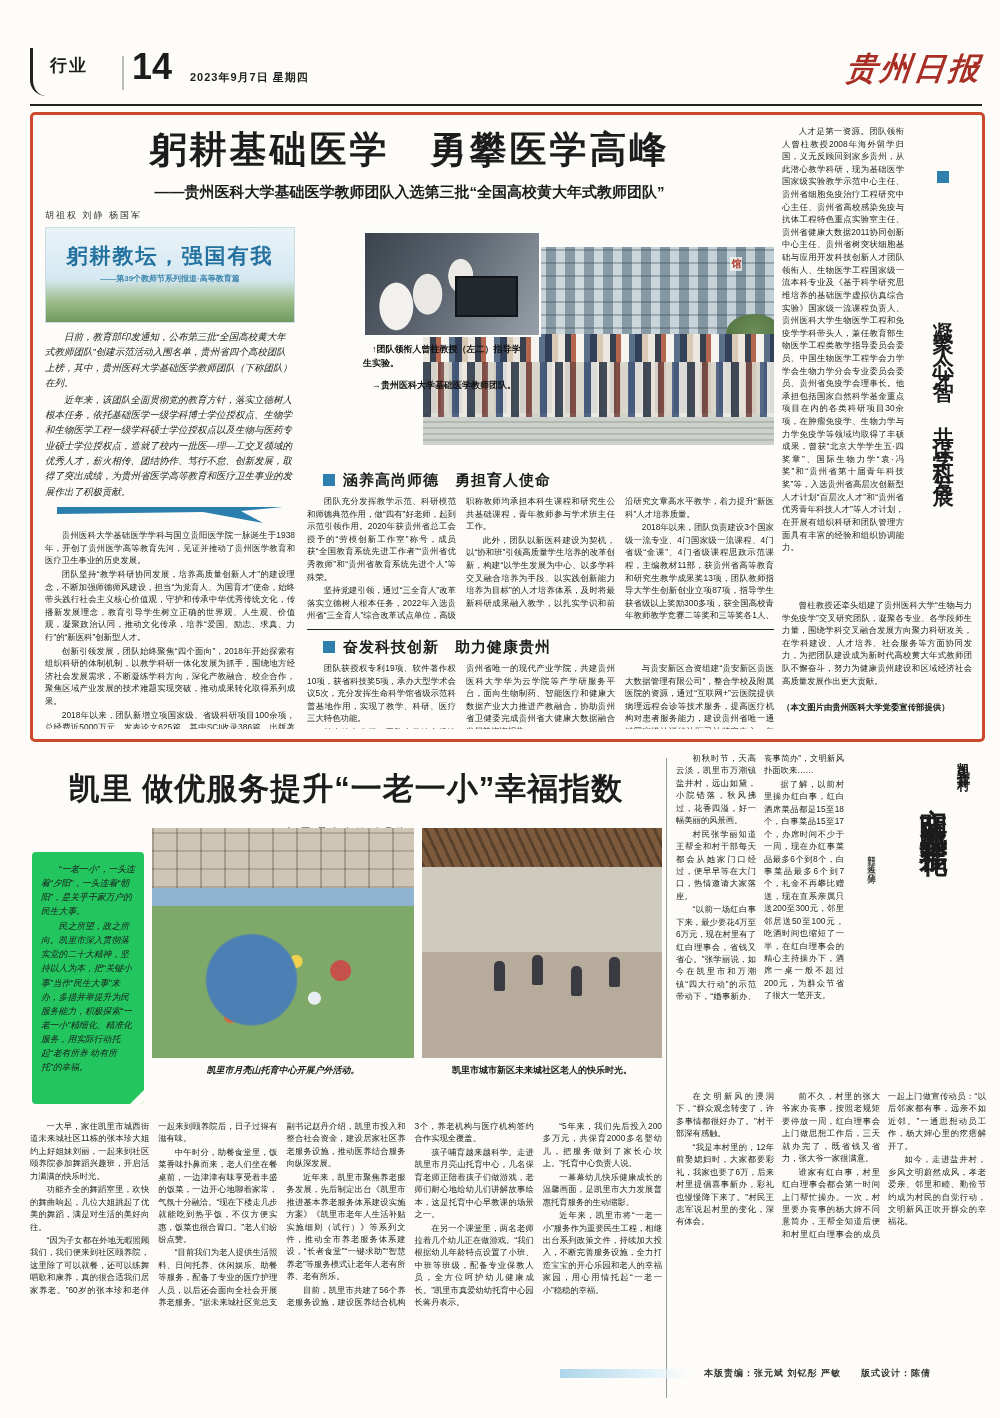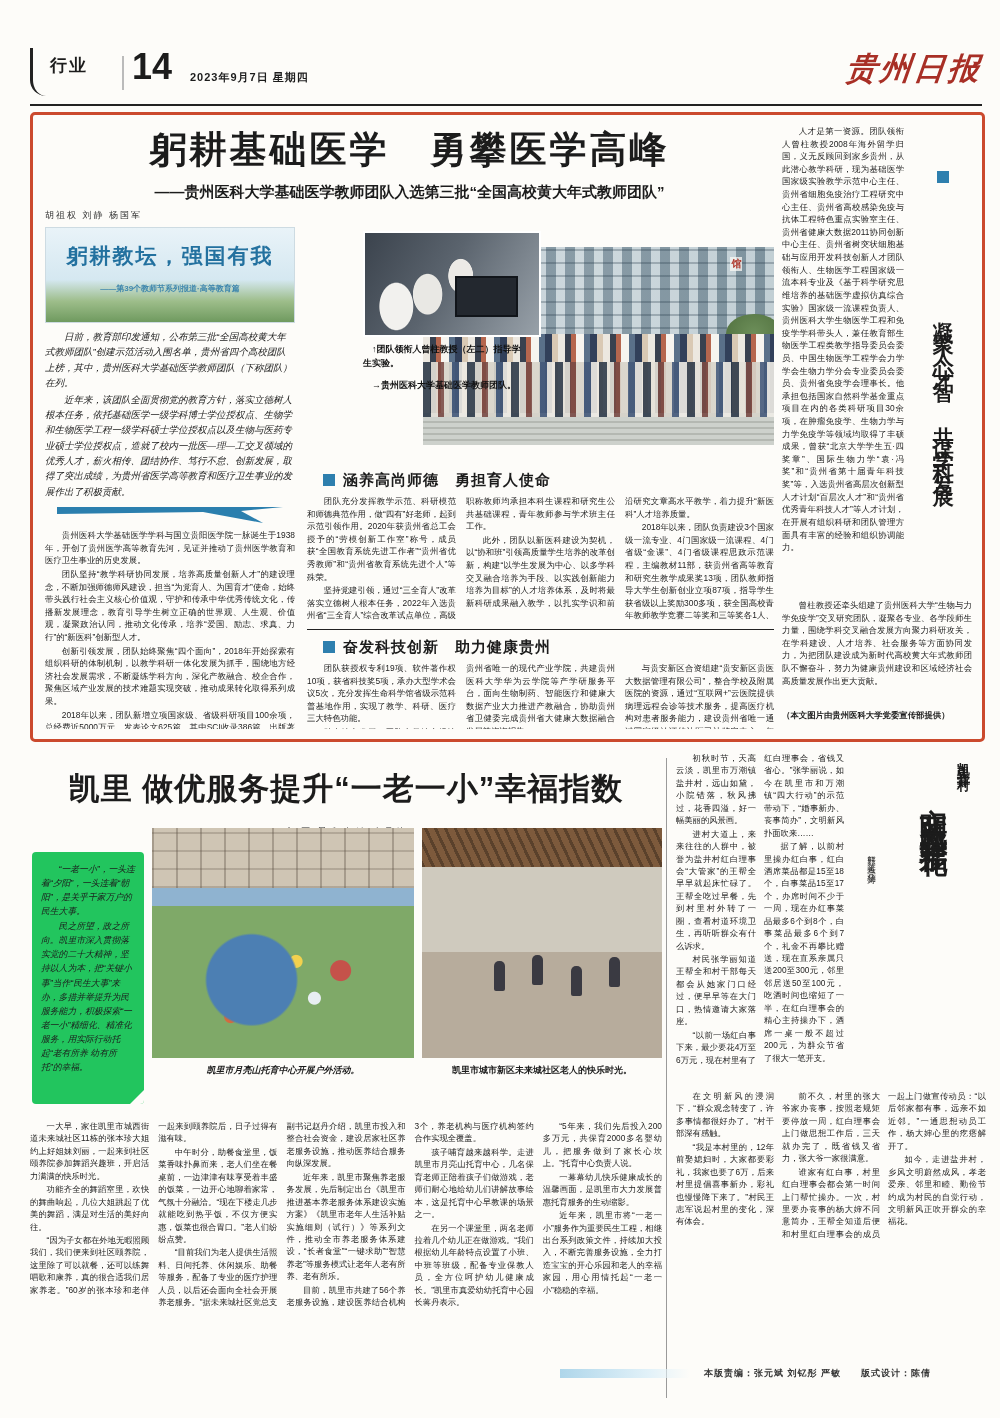--- a/index.html
+++ b/index.html
@@ -21,21 +21,21 @@
   
   .a1{position:absolute;left:30px;top:112px;width:949px;height:624px;border:3px solid #cb4a2e;border-radius:5px;background:#fdfcf9;}
   .a1-main{position:absolute;left:12px;top:8px;right:208px;bottom:10px;}
   .a1 h1{margin:2px 0 0;text-align:center;font-size:37px;letter-spacing:3px;font-weight:bold;}
   .a1 h2{margin:8px 0 0;text-align:center;font-size:15px;font-weight:bold;}
   .a1 .byline{margin:7px 0 0;text-align:left;font-size:9px;color:#333;letter-spacing:2px;}
   .a1-left{position:absolute;left:0;top:104px;width:250px;bottom:0;overflow:hidden;}
   .banner{position:relative;height:94px;border:1px solid #cddbe2;background:
       linear-gradient(180deg,#e9f3f8 0%,#d5e8f1 55%,#9dbd8a 78%,#6f9a5f 100%);text-align:center;overflow:hidden;}
   .banner-t{margin-top:14px;font-family:"Liberation Serif",serif;font-weight:bold;font-size:21px;color:#23719f;letter-spacing:2px;}
-  .banner-s{margin-top:13px;font-size:8px;color:#3f87ad;font-weight:bold;}
+  .banner-s{margin-top:3px;font-size:8px;color:#3f87ad;font-weight:bold;}
   .intro{margin-top:6px;font-style:italic;font-size:9.5px;line-height:1.62;color:#222;}
   .swoosh{display:block;margin:4px auto 4px;}
   .a1-left .body, .a1-mid .cols, .a1-right{font-size:8.4px;line-height:1.5;text-align:justify;}
   .a1-left .body{overflow:hidden;}
   .a1-mid{position:absolute;left:262px;right:0;top:104px;bottom:0;overflow:hidden;}
   .photos{position:relative;height:236px;}
   .ph-group{position:absolute;left:116px;top:20px;right:0;height:198px;background:#c3ccd1;overflow:hidden;}
   .ph-group .building{position:absolute;left:0;right:0;top:0;height:48%;
       background:
         repeating-linear-gradient(0deg,rgba(35,55,70,.28) 0 2px,transparent 2px 13px),
@@ -65,21 +65,21 @@
   .cols3{column-count:3;column-gap:10px;height:128px;overflow:hidden;}
   .cols3b{column-count:3;column-gap:10px;height:96px;overflow:hidden;}
   .mid-hr{border:none;border-top:1.5px solid #222;margin:6px 0 2px;}
   .a1-right{position:absolute;right:10px;top:10px;width:190px;bottom:10px;overflow:hidden;}
   .rc-top{position:relative;min-height:470px;}
   .rc-text1{width:122px;height:470px;overflow:hidden;}
   .rc-title{position:absolute;right:0;top:46px;height:420px;width:58px;text-align:center;}
   .rc-title .sq{display:block;margin:0 auto 10px;}
   .vtitle{writing-mode:vertical-rl;font-size:21px;font-weight:bold;letter-spacing:12px;line-height:1.25;height:400px;margin:0 auto;}
   .rc-text2{height:96px;overflow:hidden;margin-top:4px;}
-  .rc-note{margin-top:14px;font-size:8.4px;font-weight:bold;}
+  .rc-note{margin-top:6px;font-size:8.4px;font-weight:bold;}
 
   
   .a2{position:absolute;left:30px;top:752px;width:632px;height:650px;}
   .a2 h1{margin:16px;text-align:center;font-size:31px;font-weight:bold;letter-spacing:1px;}
   .a2 .byline{margin:10px 0 0;text-align:center;font-size:9.5px;color:#222;letter-spacing:2px;}
   .leadbox{position:absolute;left:2px;top:100px;width:112px;height:252px;background:#22c55e;border-radius:4px;
       padding:10px 9px;box-sizing:border-box;font-style:italic;font-size:8.8px;line-height:1.6;overflow:hidden;}
   .leadbox:after{content:"";position:absolute;right:-1px;bottom:-1px;border-style:solid;border-width:0 0 16px 16px;
       border-color:transparent transparent #fdfcf9 transparent;}
   .ph-kids{position:absolute;left:122px;top:76px;width:262px;height:230px;overflow:hidden;background:
@@ -256,21 +256,20 @@
         <p>近年来，凯里市将“一老一小”服务作为重要民生工程，相继出台系列政策文件，持续加大投入，不断完善服务设施，全力打造宝宝的开心乐园和老人的幸福家园，用心用情托起“一老一小”稳稳的幸福。</p>
       </div>
   </div>
 
   <div class="vdiv"></div>
 
   <div class="a3">
     <div class="a3-top">
       <div class="a3-cols">
           <p>初秋时节，天高云淡，凯里市万潮镇盐井村，远山如黛，小院错落，秋风拂过，花香四溢，好一幅美丽的风景画。</p>
-          <p>进村大道上，来来往往的人群中，被誉为盐井村红白理事会“大管家”的王帮全早早就起床忙碌了。王帮全吃过早餐，先到村里村外转了一圈，查看村道环境卫生，再听听群众有什么诉求。</p>
           <p>村民张学丽知道王帮全和村干部每天都会从她家门口经过，便早早等在大门口，热情邀请大家落座。</p>
           <p>“以前一场红白事下来，最少要花4万至6万元，现在村里有了红白理事会，省钱又省心。”张学丽说，如今在凯里市和万潮镇“四大行动”的示范带动下，“婚事新办、丧事简办”，文明新风扑面吹来……</p>
           <p>据了解，以前村里操办红白事，红白酒席菜品都是15至18个，白事菜品15至17个，办席时间不少于一周，现在办红事菜品最多6个到8个，白事菜品最多6个到7个，礼金不再攀比赠送，现在直系亲属只送200至300元，邻里邻居送50至100元，吃酒时间也缩短了一半，在红白理事会的精心主持操办下，酒席一桌一般不超过200元，为群众节省了很大一笔开支。</p>
         </div>
       <div class="a3-head">
         <div class="a3-kicker">凯里盐井村</div>
         <div class="a3-title">文明新风吹开幸福花</div>
         <div class="a3-byline">熊轩  蒋运亮  杨涛</div>
       </div>
     </div>

